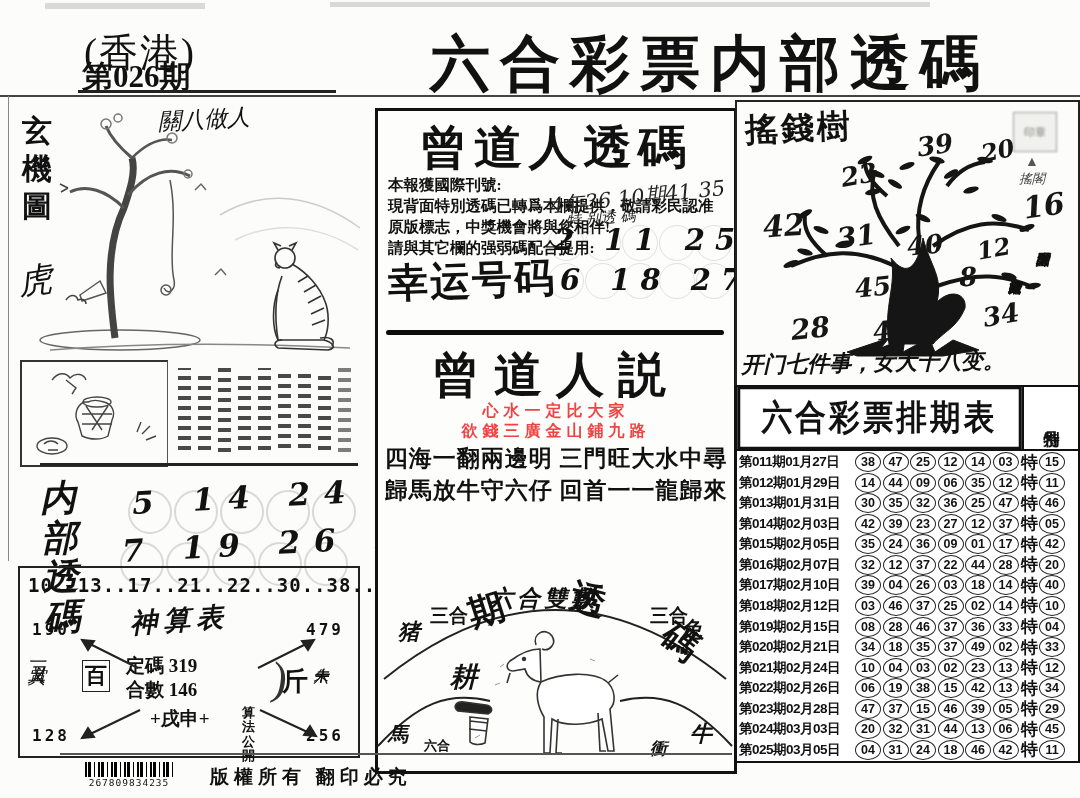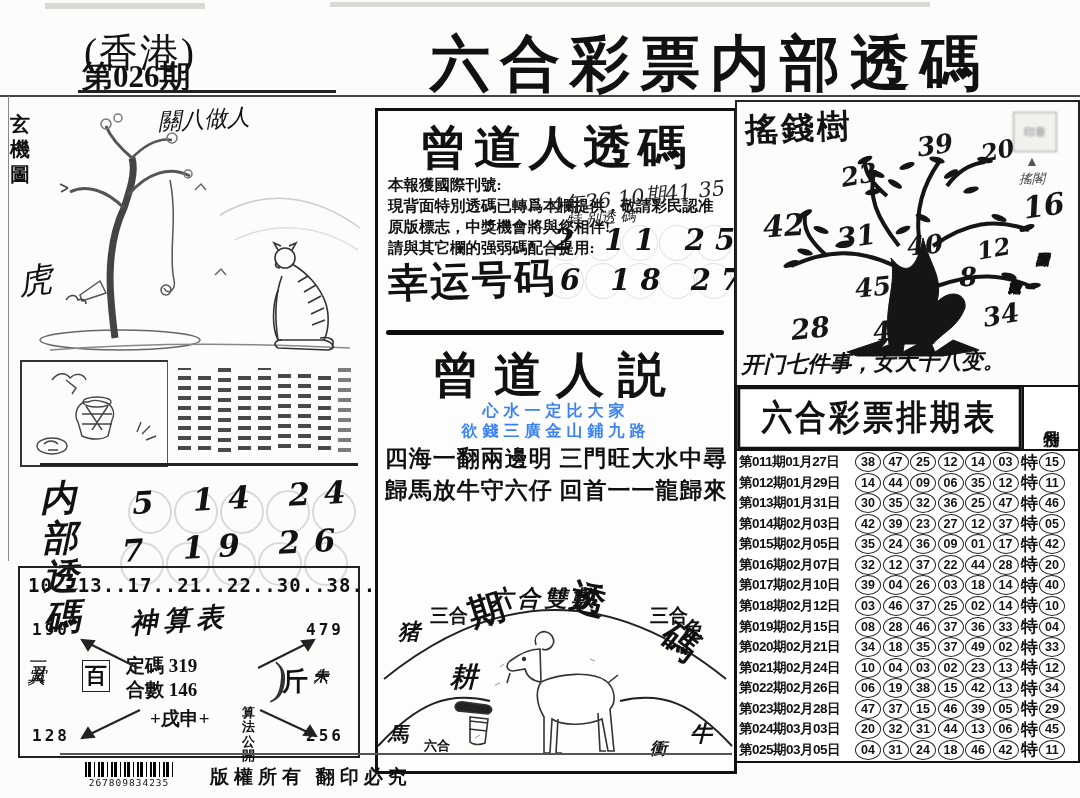--- a/index.html
+++ b/index.html
@@ -13,21 +13,21 @@
   .wm{color:rgba(110,110,110,.16);font-weight:bold;pointer-events:none;white-space:nowrap;}
   
   #hdr-region{left:84px;top:26px;font-size:39px;letter-spacing:2px;}
   #hdr-issue{left:82px;top:56px;font-size:31px;font-weight:bold;}
   #hdr-rule-s{left:78px;top:90px;width:258px;height:3px;background:#222;}
   #hdr-title{left:360px;top:24px;width:700px;text-align:center;font-size:60px;font-weight:bold;letter-spacing:10px;}
   #hdr-rule{left:0;top:95px;width:1080px;height:2px;background:#444;}
   .smudge{background:#d9d9d5;}
   
   #left-edge{left:8px;top:96px;width:1px;height:465px;background:#888;}
-  #xuanjitu-label{left:10px;top:112px;width:36px;font-size:20px;font-weight:bold;line-height:1.25;}
+  #xuanjitu-label{left:22px;top:112px;width:36px;font-size:30px;font-weight:bold;line-height:1.25;}
   #note-top{left:158px;top:104px;font-size:23px;transform:rotate(-3deg);}
   #tiger-char{left:18px;top:258px;font-size:34px;transform:rotate(-8deg);}
   #frame-box{left:20px;top:360px;width:145px;height:103px;border:2px solid #333;border-right:1px solid #555;}
   .strip{position:absolute;top:368px;width:13px;height:78px;opacity:.85;filter:blur(.6px);
          background:repeating-linear-gradient(0deg,#2a2a2a 0 4px,rgba(0,0,0,0) 4px 10px);}
   #strip-rule{left:40px;top:463px;width:318px;height:3px;background:#222;}
   #inner-code-label{left:42px;top:478px;width:42px;font-size:36px;font-weight:bold;line-height:1.1;transform:rotate(-2deg);}
   .fc{display:inline-block;width:40px;height:40px;border:2px solid rgba(60,60,60,.18);border-radius:50%;margin-right:2px;}
   .numline{font-size:31px;font-weight:bold;letter-spacing:14px;white-space:nowrap;}
   
@@ -50,21 +50,21 @@
   #hand-note1{left:172px;top:72px;font-size:21px;transform:rotate(-6deg);color:#222;}
   #hand-note2{left:188px;top:98px;font-size:15px;transform:rotate(-4deg);color:#222;}
   #lucky-label{left:10px;top:142px;font-size:40px;font-weight:bold;letter-spacing:2px;transform:rotate(-2deg);}
   #lucky-row1{left:176px;top:112px;}
   #lucky-row2{left:182px;top:152px;}
   .lrow{font-size:29px;font-weight:bold;letter-spacing:10px;white-space:nowrap;}
   .lucky-circles{left:170px;width:180px;display:flex;}
   .lc{width:34px;height:34px;border:1.6px solid rgba(60,60,60,.15);border-radius:50%;margin-right:1px;flex:none;}
   #mid-bar{left:8px;top:219px;width:338px;height:5px;background:#0d0d0d;border-radius:3px;}
   #say-title{left:0;top:232px;width:100%;text-align:center;font-size:48px;font-weight:bold;letter-spacing:14px;}
-  .say-sub{left:0;width:100%;text-align:center;font-size:16px;color:#3b82f6;letter-spacing:5px;font-weight:bold;}
+  .say-sub{left:0;width:100%;text-align:center;font-size:16px;color:#ef4444;letter-spacing:5px;font-weight:bold;}
   .verse{left:0;width:100%;text-align:center;font-size:23px;font-weight:bold;letter-spacing:1px;white-space:nowrap;}
   #arc-region{left:0;top:400px;width:354px;height:258px;}
   .arc-item{position:absolute;font-weight:bold;}
   
   #tree-panel{left:735px;top:100px;width:341px;height:283px;border:2px solid #222;background:#fcfcfa;}
   #tree-title{left:8px;top:4px;font-size:33px;font-weight:bold;letter-spacing:3px;transform:rotate(-2deg);}
   #stamp{left:276px;top:10px;width:42px;height:38px;border:1px solid #999;color:#777;font-size:11px;
          display:flex;align-items:center;justify-content:center;filter:blur(.8px);background:#f1f1ee;}
   #stamp-tri{left:288px;top:52px;font-size:14px;color:#555;}
   #stamp-txt{left:282px;top:68px;font-size:13px;color:#444;}

